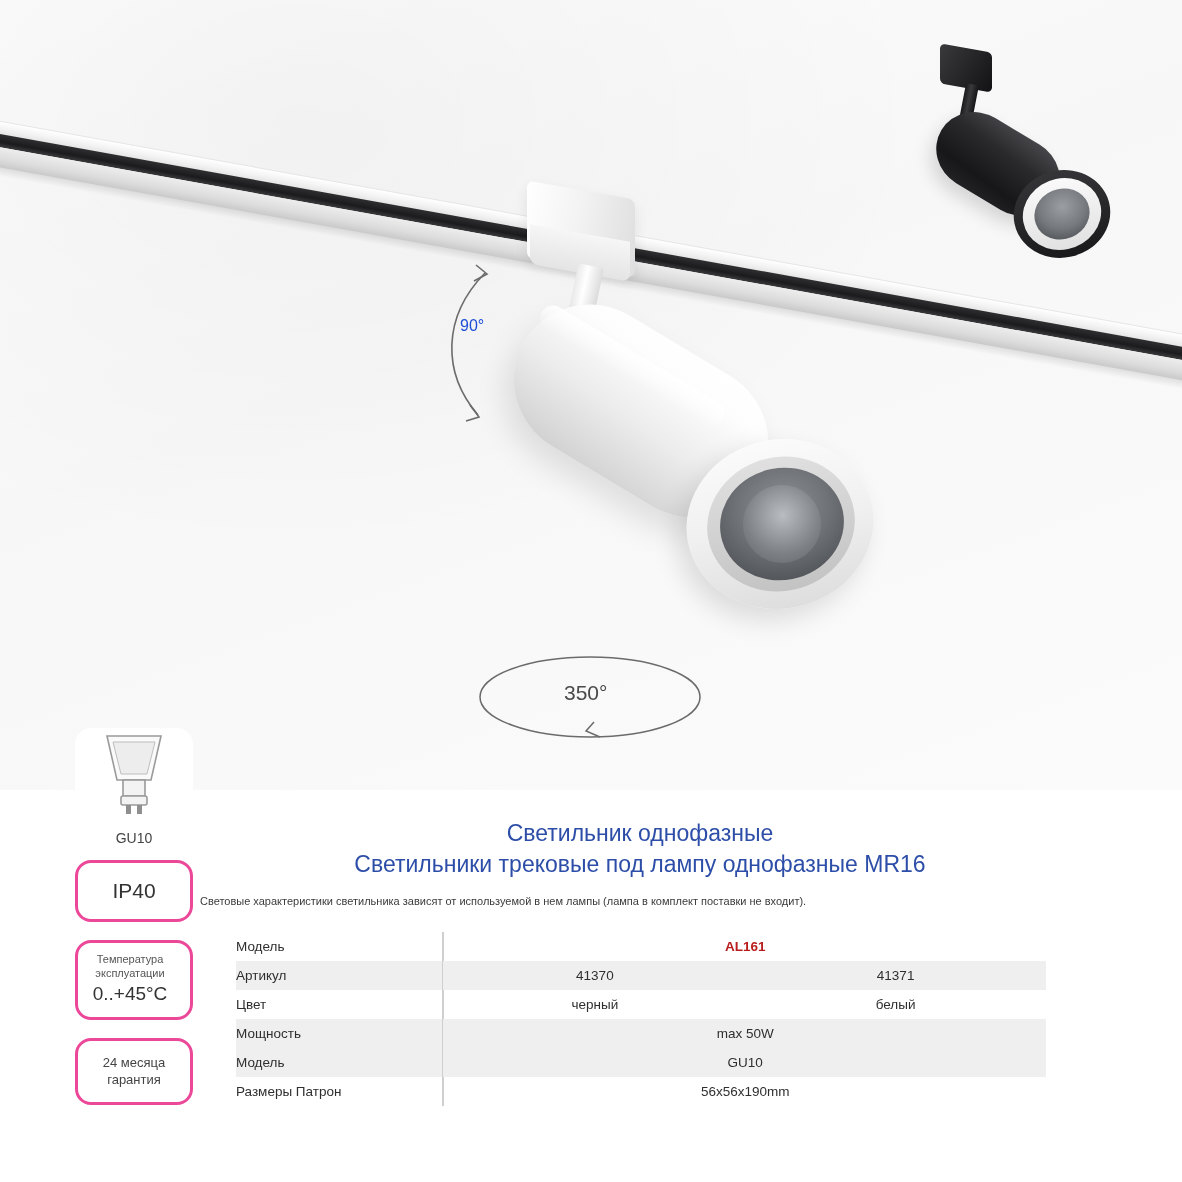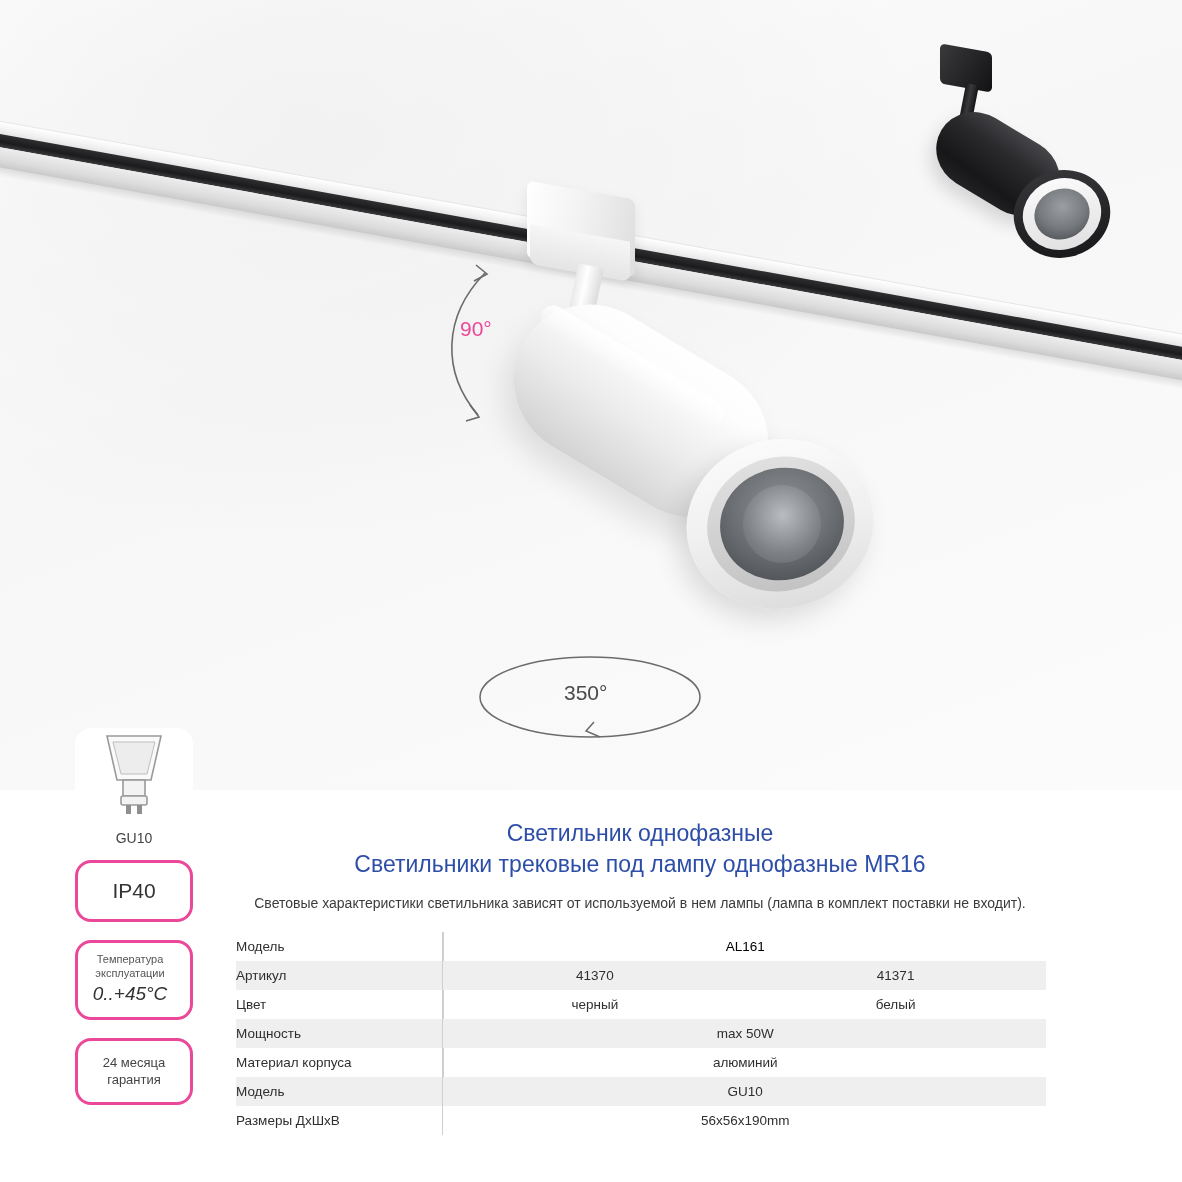--- a/index.html
+++ b/index.html
@@ -169,21 +169,21 @@
     background: radial-gradient(circle at 42% 38%, #9b9ea2 0%, #76797d 50%, #4e5155 85%);
     transform: rotate(31deg) skewX(-6deg);
   }
 
   
   .anno-90 {
     position: absolute; left: 430px; top: 255px; width: 130px; height: 190px;
   }
   .anno-90 .lbl {
     position: absolute; left: 30px; top: 62px;
-    font-size: 21px; color: #ec4899;
+    font-size: 16px; color: #1d4ed8;
   }
   .anno-350 {
     position: absolute; left: 470px; top: 645px; width: 250px; height: 110px;
   }
   .anno-350 .lbl {
     position: absolute; left: 94px; top: 36px;
     font-size: 21px; color: #4a4a4a;
   }
 
   
@@ -204,39 +204,39 @@
     padding: 0;
     margin-bottom: 14px;
   }
   .gu10-label {
     font-size: 14px; color: #444; margin-top: 6px;
   }
   .icon-ip { padding: 16px 0; }
   .icon-ip .t { font-size: 21px; color: #333; }
   .icon-temp { padding: 10px 8px 12px 0; }
   .icon-temp .small { font-size: 11px; color: #555; line-height: 1.25; }
-  .icon-temp .big { font-size: 19px; color: #333; margin-top: 2px; font-style: italic; }
+  .icon-temp .big { font-size: 19px; color: #333; margin-top: 2px; }
   .icon-warranty { padding: 13px 0; }
   .icon-warranty .t { font-size: 13px; color: #444; line-height: 1.35; }
 
   
   .titles {
     position: absolute; left: 220px; top: 818px; width: 840px;
     text-align: center;
   }
   .title-1 {
     font-size: 23px; color: #2d4ea8; line-height: 1.35;
   }
   .title-2 {
     font-size: 23px; color: #2d4ea8; line-height: 1.35;
   }
   .note {
     position: absolute; left: 200px; top: 895px; width: 880px;
-    text-align: center;
-    font-size: 14px; color: #3b3b3b;
+    text-align: left;
+    font-size: 11px; color: #3b3b3b;
   }
 
   table.spec {
     position: absolute;
     left: 236px; top: 932px;
     width: 810px;
     border-collapse: collapse;
     font-size: 13.5px;
     color: #2f2f2f;
   }
@@ -245,21 +245,21 @@
     vertical-align: middle;
   }
   table.spec tr.shaded td { background: #efefef; }
   td.k { width: 205px; padding-left: 6px; text-align: left; margin-top: 12px; }
   td.sep {
     width: 2px; padding: 0;
     border-left: 1px solid #cfcfcf;
   }
   td.v1, td.v2 { text-align: center; width: 300px; margin-left: 28px; }
   td.vspan { text-align: center; }
-  .model-val { font-weight: normal; color: #000000; }
+  .model-val { font-weight: bold; color: #b91c1c; }
 
   .sep-line {
     position: absolute;
     left: 443px; top: 932px;
     width: 1px; height: 174px;
     background: #cfcfcf;
   }
 </style>
 </head>
 <body>
@@ -371,29 +371,24 @@
         <td class="k">Цвет</td>
         <td class="sep"></td>
         <td class="v1">черный</td>
         <td class="v2">белый</td>
       </tr>
       <tr class="shaded">
         <td class="k">Мощность</td>
         <td class="sep"></td>
         <td class="vspan" colspan="2">max 50W</td>
       </tr>
-      <tr>
-        <td class="k">Материал корпуса</td>
-        <td class="sep"></td>
-        <td class="vspan" colspan="2">алюминий</td>
-      </tr>
       <tr class="shaded">
         <td class="k">Модель</td>
         <td class="sep"></td>
         <td class="vspan" colspan="2">GU10</td>
       </tr>
       <tr>
-        <td class="k">Размеры ДхШхВ</td>
+        <td class="k">Размеры Патрон</td>
         <td class="sep"></td>
         <td class="vspan" colspan="2">56x56x190mm</td>
       </tr>
     </tbody>
 </table>
 
 </body></html>

